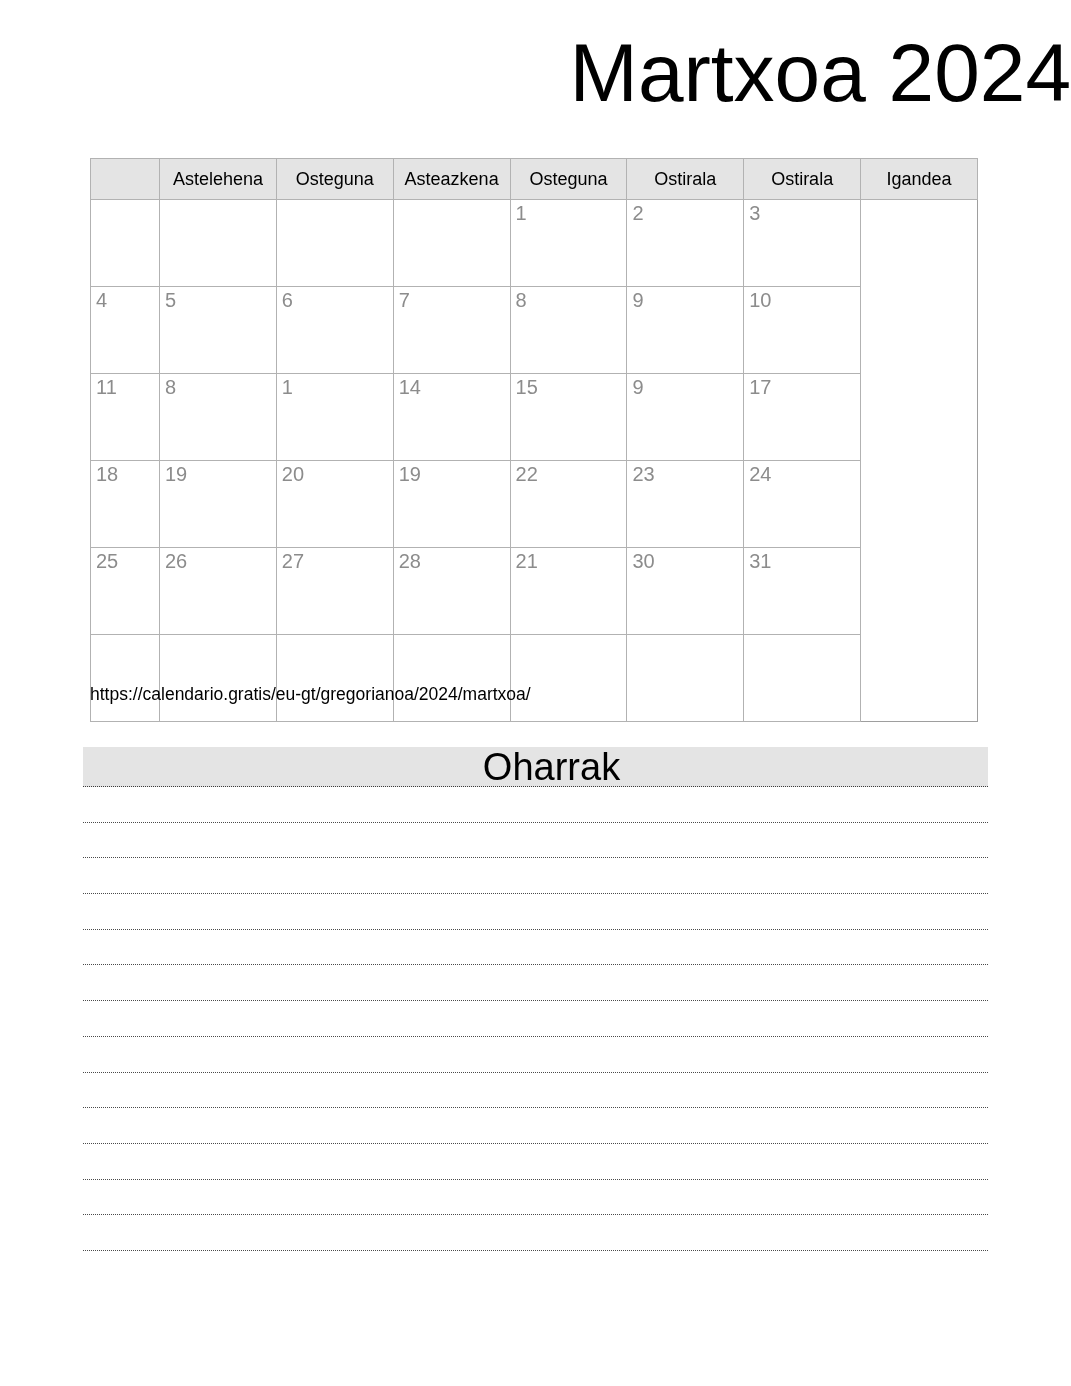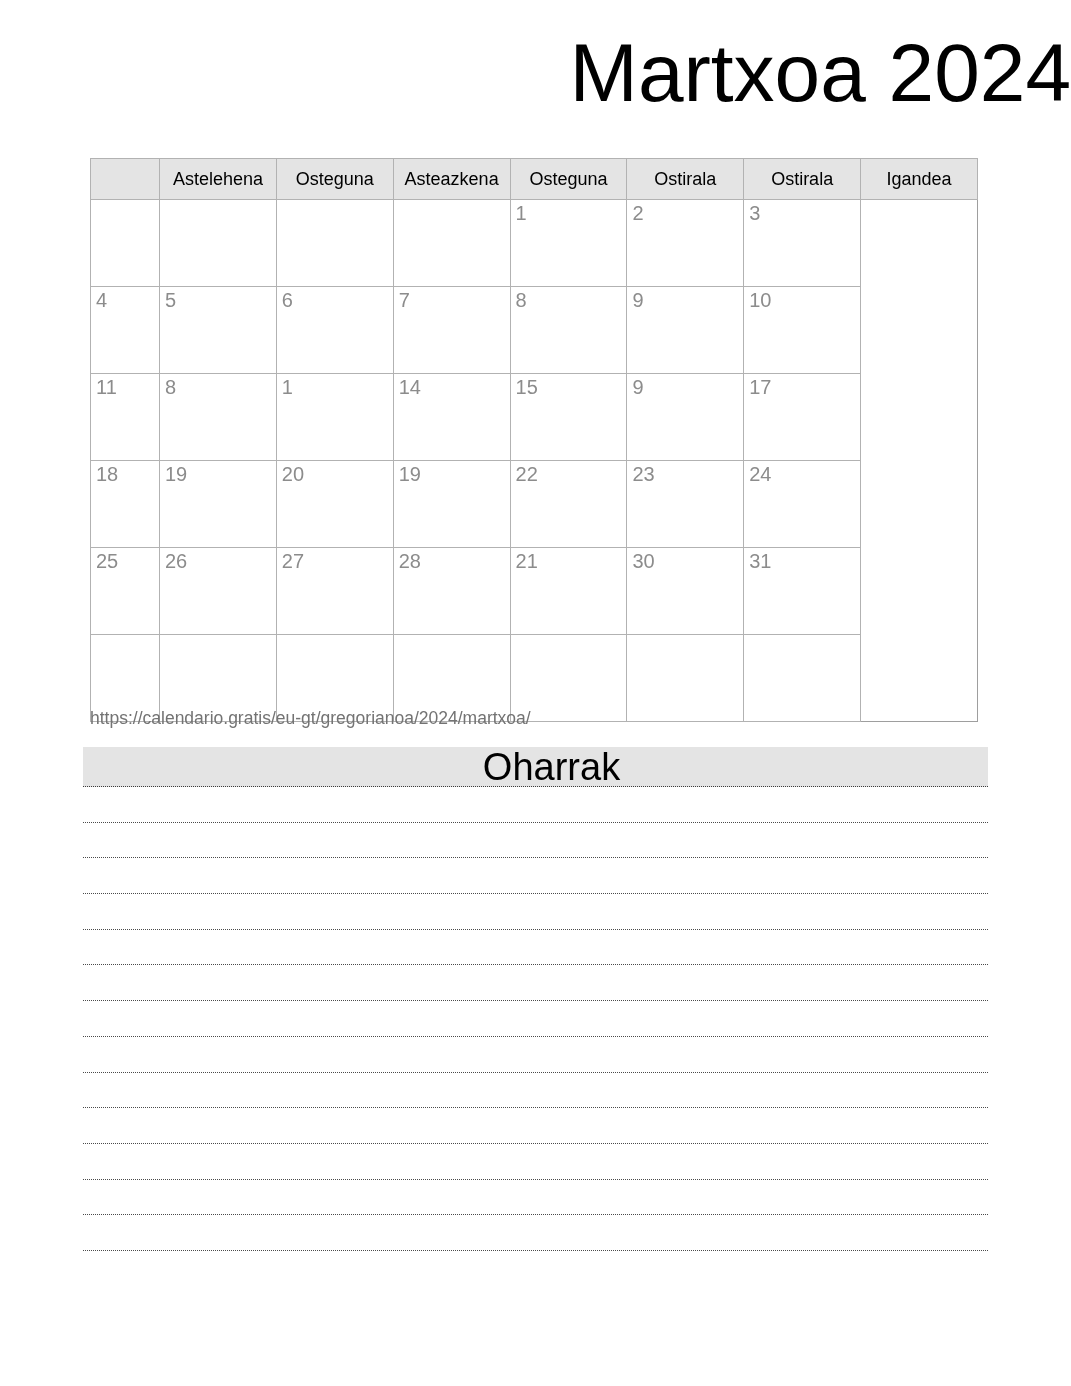--- a/index.html
+++ b/index.html
@@ -60,23 +60,23 @@
     text-align: left;
     font-size: 20px;
     color: var(--day-number, #8c8c8c);
     padding: 2px 0 0 5px;
   }
 
   
   .url {
     position: absolute;
     left: 90px;
-    top: 708px;
+    top: 684px;
     font-size: 17.5px;
-    color: #737373;
+    color: #000000;
   }
 
   
   .notes {
     position: absolute;
     left: 83px;
     top: 747px;
     width: 905px;
   }
   .notes-header {

